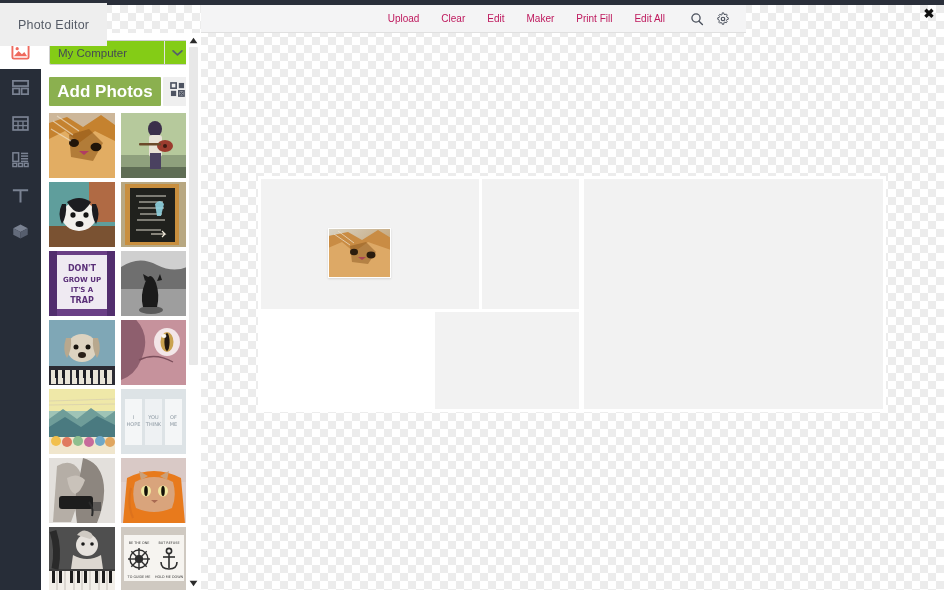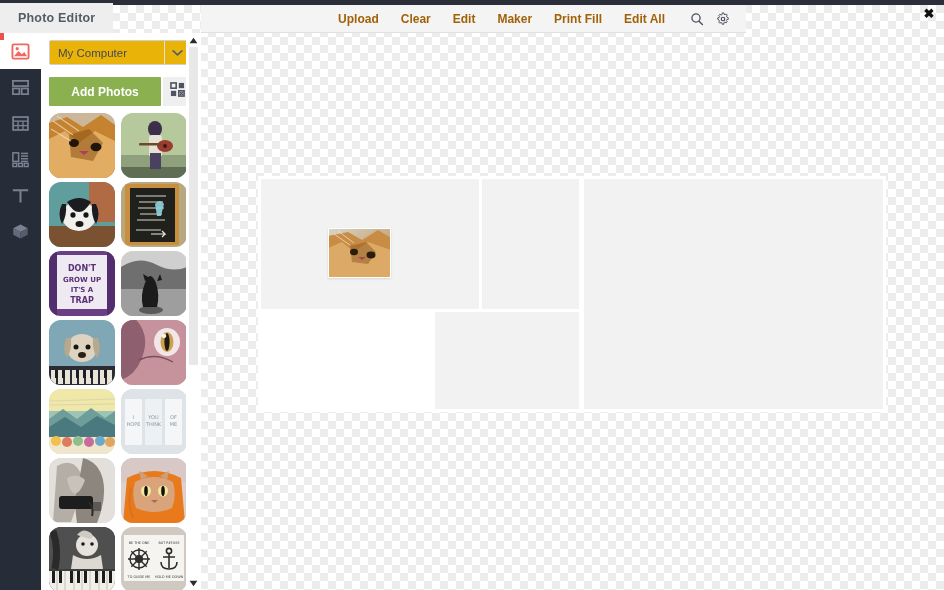--- a/index.html
+++ b/index.html
@@ -28,23 +28,23 @@
     background: #2a2f3a;
   }
 
   
   .tabbar {
     position: absolute; left: 0; top: 3px; height: 30px;
     display: flex; align-items: stretch; z-index: 30;
   }
   .tab {
     display: flex; align-items: center; justify-content: center;
-    padding: 0 18px; font-size: 12.5px; font-weight: bold;
+    padding: 0 18px; font-size: 12.5px; font-weight: normal;
     letter-spacing: .2px; cursor: pointer; user-select: none;
-    height: 30px;
+    height: 43px;
   }
   .tab.inactive { background: #eeeeee; color: #555b66; }
   .tab.active { background: #e8544b; color: #ffffff; position: relative; }
   .tab.active::after {
     content: ""; position: absolute; left: 50%; bottom: -7px;
     margin-left: -7px; width: 0; height: 0;
     border-left: 7px solid transparent; border-right: 7px solid transparent;
     border-top: 7px solid #e8544b;
   }
 
@@ -69,56 +69,56 @@
 
   
   .photo-panel {
     position: absolute; left: 41px; top: 33px; width: 160px; height: 557px;
     background: #ffffff; z-index: 18;
   }
   .source-row {
     position: absolute; left: 8px; top: 7px; width: 142px; height: 25px;
   }
   .source-select {
-    width: 142px; height: 25px; background: #eab308;
+    width: 142px; height: 25px; background: #84cc16;
     border: 1px solid #cfcfcf; border-radius: 2px;
     display: flex; align-items: center; cursor: pointer;
   }
   .source-select .label {
     flex: 1; padding-left: 8px; font-size: 11.5px; color: #444a54;
     white-space: nowrap; overflow: hidden;
   }
   .source-select .caret {
     width: 26px; height: 23px; display: flex; align-items: center;
     justify-content: center; border-left: 1px solid #e2e2e2;
   }
 
   .addrow { position: absolute; left: 8px; top: 44px; width: 142px; height: 29px;
             display: flex; }
   .add-btn {
     flex: 1; background: #8bb04f; color: #ffffff;
     display: flex; align-items: center; justify-content: center;
-    font-size: 12px; font-weight: bold; cursor: pointer;
+    font-size: 17px; font-weight: bold; cursor: pointer;
     border-radius: 1px;
   }
   .qr-btn {
     width: 28px; margin-left: 2px; background: #efefef;
     display: flex; align-items: center; justify-content: center; cursor: pointer;
     border-radius: 1px;
   }
 
   
   .thumbs {
     position: absolute; left: 8px; top: 80px; width: 142px; height: 500px;
     display: grid; grid-template-columns: 66px 66px; gap: 4px 6px;
     align-content: start; overflow: hidden;
   }
   .thumb {
     width: 66px; height: 65px; overflow: hidden; cursor: pointer;
-    position: relative; background: #ddd; border-radius: 12px;
+    position: relative; background: #ddd;
   }
   .thumb .art { position: absolute; inset: 0; }
 
   
   .vscroll {
     position: absolute; left: 186px; top: 33px; width: 15px; height: 557px;
     background: #ffffff; z-index: 19;
   }
   .vscroll .track {
     position: absolute; left: 3px; top: 14px; width: 9px; height: 529px;
@@ -135,22 +135,22 @@
   .arrow-up { top: 0; } .arrow-dn { bottom: 0; }
 
   
   .toolbar {
     position: absolute; left: 201px; top: 5px; width: 545px; height: 28px;
     background: #f4f4f5; border-bottom: 1px solid #e0e0e0;
     display: flex; align-items: center; justify-content: flex-end;
     padding-right: 10px; z-index: 25;
   }
   .tb-item {
-    font-size: 12px; color: #a16207; padding: 0 11px; cursor: pointer;
-    line-height: 28px; white-space: nowrap; font-weight: bold;
+    font-size: 10px; color: #be185d; padding: 0 11px; cursor: pointer;
+    line-height: 28px; white-space: nowrap;
   }
   .tb-icon {
     width: 26px; height: 28px; display: flex; align-items: center;
     justify-content: center; cursor: pointer;
   }
 
   
   .close-btn {
     position: absolute; right: 6px; top: 5px; width: 18px; height: 16px;
     display: flex; align-items: center; justify-content: center;

